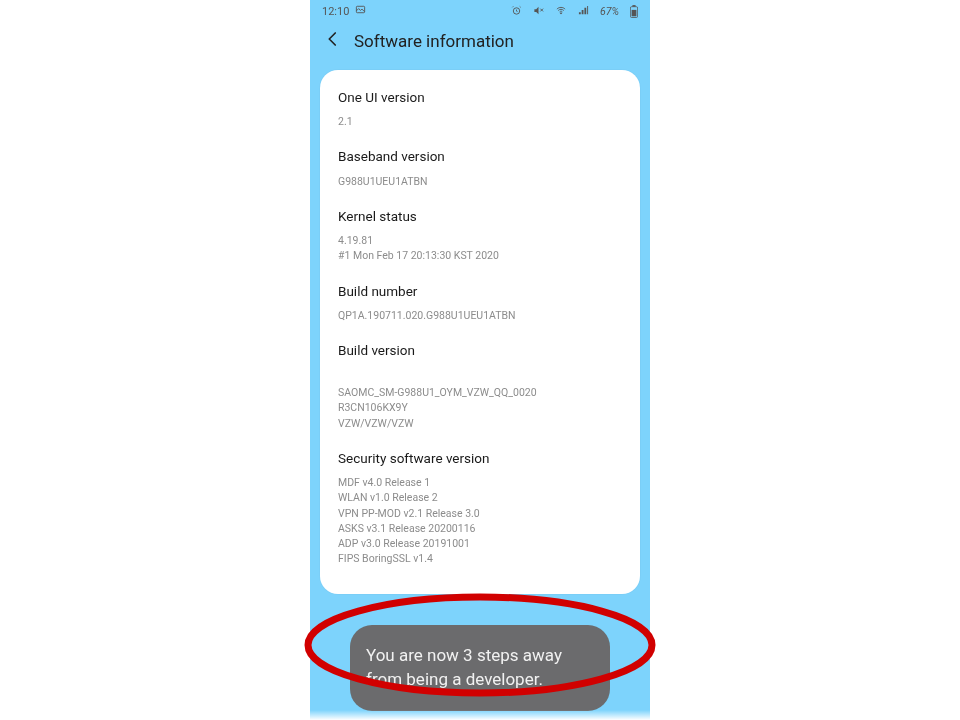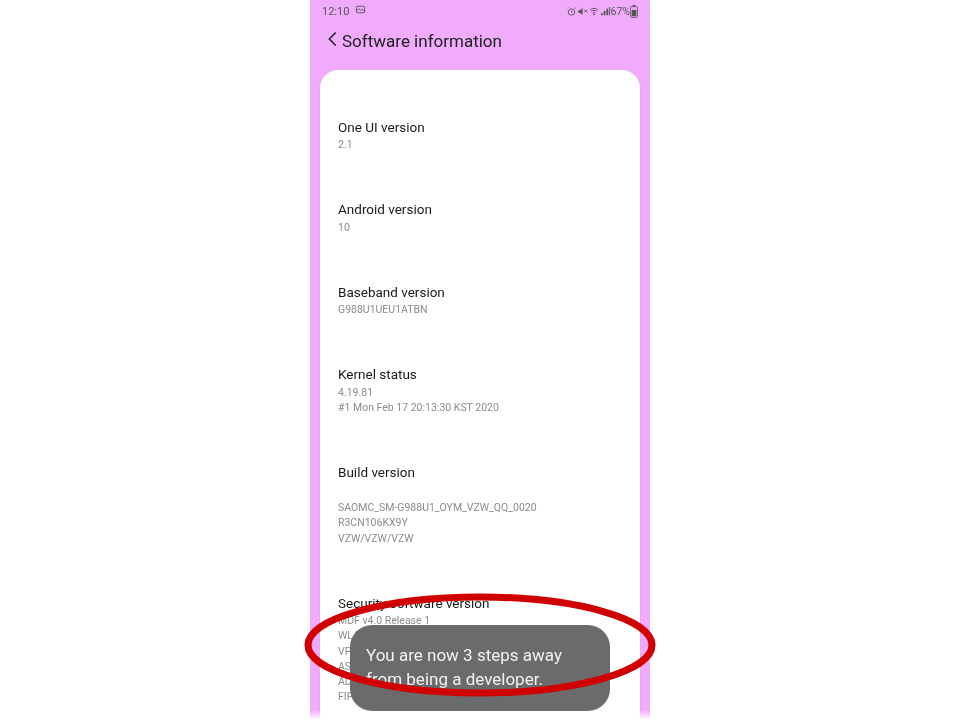--- a/index.html
+++ b/index.html
@@ -10,68 +10,68 @@
     background: #ffffff;
     font-family: -apple-system, "Segoe UI", Roboto, Arial, sans-serif;
     overflow: hidden;
   }
   .phone {
     position: absolute;
     left: 310px;
     top: 0;
     width: 340px;
     height: 720px;
-    background: #f0abfc;
+    background: #7dd3fc;
     border-radius: 0;
     overflow: hidden;
   }
   .statusbar {
     height: 22px;
     display: flex;
     align-items: center;
     justify-content: space-between;
     padding: 0 12px;
     font-size: 11px;
     color: #555;
     background: transparent;
   }
   .statusbar .left { display:flex; align-items:center; gap:6px; }
-  .statusbar .right { display:flex; align-items:center; gap:0; font-size:11px; }
+  .statusbar .right { display:flex; align-items:flex-start; gap:11px; font-size:11px;font-style:italic; }
   .statusbar .right svg { display:block; }
   .titlebar {
     display: flex;
     align-items: center;
+    gap: 12px;
     padding: 8px 14px 10px 14px;
   }
   .titlebar .title {
     font-size: 17px;
     color: #222;
   }
   .panel {
     margin: 8px 10px 0 10px;
     background: #ffffff;
     border-radius: 18px;
     padding: 8px 0 20px 0;
     box-shadow: 0 0 0 1px rgba(0,0,0,0.02);
   }
   .row {
     padding: 10px 18px 8px 18px;
   }
   .row .label {
     font-size: 13.5px;
     color: #1a1a1a;
     line-height: 1.35;
-    margin-top: 30px;
   }
   .row .value {
     font-size: 10.5px;
     color: #8c8c8c;
     line-height: 1.45;
     white-space: pre-line;
-    margin-top: 1px;
+    margin-top: 8px;
   }
   .toast {
     position: absolute;
     left: 50%;
     transform: translateX(-50%);
     top: 625px;
     width: 260px;
     background: #6b6b6d;
     color: #f1f1f1;
     font-size: 17px;
@@ -152,31 +152,31 @@
     </span>
     <span class="title">Software information</span>
   </div>
 
   <div class="panel">
     <div class="row">
       <div class="label">One UI version</div>
       <div class="value">2.1</div>
     </div>
     <div class="row">
-      <div class="label">Android version</div>
-      <div class="value">10</div>
-    </div>
-    <div class="row">
       <div class="label">Baseband version</div>
       <div class="value">G988U1UEU1ATBN</div>
     </div>
     <div class="row">
       <div class="label">Kernel status</div>
       <div class="value">4.19.81
 #1 Mon Feb 17 20:13:30 KST 2020</div>
+    </div>
+    <div class="row">
+      <div class="label">Build number</div>
+      <div class="value">QP1A.190711.020.G988U1UEU1ATBN</div>
     </div>
     <div class="row">
       <div class="label">Build version</div>
     </div>
     <div class="row">
       <div class="value">SAOMC_SM-G988U1_OYM_VZW_QQ_0020
 R3CN106KX9Y
 VZW/VZW/VZW</div>
     </div>
     <div class="row">

